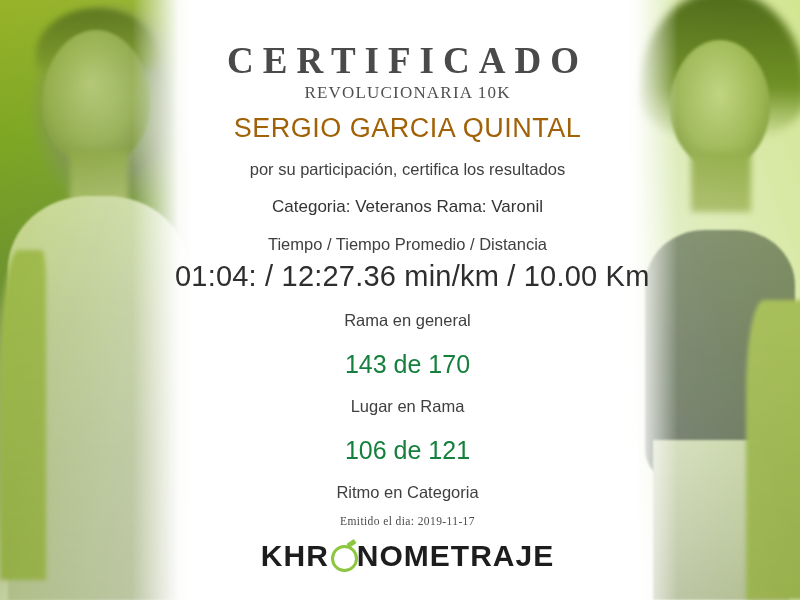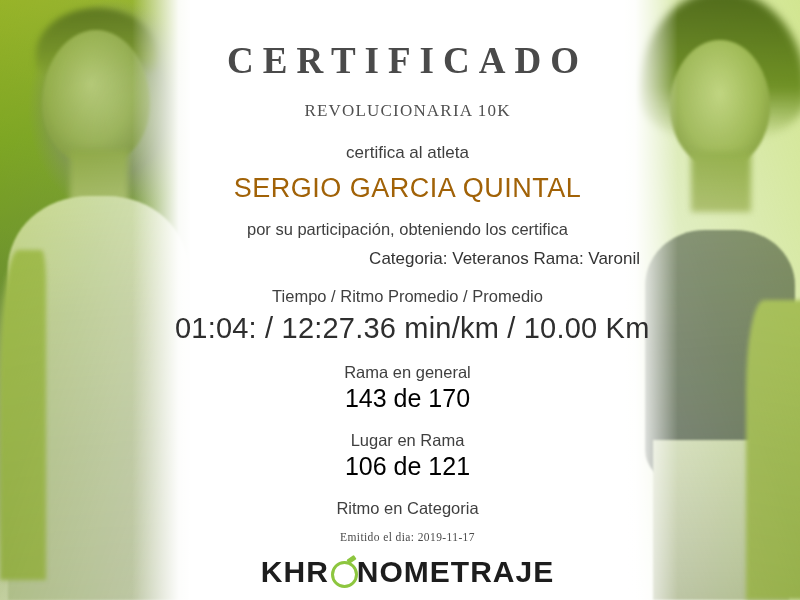--- a/index.html
+++ b/index.html
@@ -153,21 +153,21 @@
   .title {
     margin-top: 42px;
     font-family: "Liberation Serif", serif;
     font-weight: bold;
     font-size: 37px;
     letter-spacing: 9px;
     color: #4a4a4a;
     line-height: 1.05;
   }
   .subtitle {
-    margin-top: 20px;
+    margin-top: 2px;
     font-family: "Liberation Serif", serif;
     font-size: 17px;
     letter-spacing: 1.2px;
     color: #4f4f4f;
   }
   .line-certifies {
     margin-top: 22px;
     font-size: 17px;
     color: #3f3f3f;
   }
@@ -176,47 +176,46 @@
     font-size: 27px;
     letter-spacing: .5px;
     color: #a16207;
   }
   .participation {
     margin-top: 16px;
     font-size: 16.5px;
     color: #3f3f3f;
   }
   .category {
-    margin-top: 10px;
+    margin-top: 18px;
     font-size: 17px;
     color: #343434;
-    text-align: right;
   }
   .metrics-label {
     margin-top: 18px;
     font-size: 16.5px;
     color: #3f3f3f;
   }
   .metrics-value {
     margin-top: 6px;
     font-size: 29px;
     color: #2e2e2e;
     letter-spacing: .2px;
     white-space: nowrap;
   }
 
   .rank-label {
     margin-top: 18px;
     font-size: 16.5px;
     color: #3f3f3f;
   }
   .rank-value {
-    margin-top: 2px;
+    margin-top: 20px;
     font-size: 25px;
-    color: #000000;
+    color: #15803d;
   }
 
   .issued {
     margin-top: 13px;
     font-family: "Liberation Serif", serif;
     font-size: 11.5px;
     letter-spacing: .4px;
     color: #4a4a4a;
   }
 
@@ -290,27 +289,26 @@
     <div class="arm2"></div>
     <div class="tint"></div>
     <div class="fade"></div>
   </div>
 
   <div class="content">
 
     <div class="title">CERTIFICADO</div>
     <div class="subtitle">REVOLUCIONARIA 10K</div>
 
-    <div class="line-certifies">certifica al atleta</div>
     <div class="athlete">SERGIO GARCIA QUINTAL</div>
 
-    <div class="participation">por su participación, obteniendo los certifica</div>
+    <div class="participation">por su participación, certifica los resultados</div>
     <div class="category">Categoria: Veteranos Rama: Varonil</div>
 
-    <div class="metrics-label">Tiempo / Ritmo Promedio / Promedio</div>
+    <div class="metrics-label">Tiempo / Tiempo Promedio / Distancia</div>
     <div class="metrics-value">01:04: / 12:27.36 min/km / 10.00 Km</div>
 
     <div class="rank-label">Rama en general</div>
     <div class="rank-value">143 de 170</div>
 
     <div class="rank-label">Lugar en Rama</div>
     <div class="rank-value">106 de 121</div>
 
     <div class="rank-label">Ritmo en Categoria</div>
 

